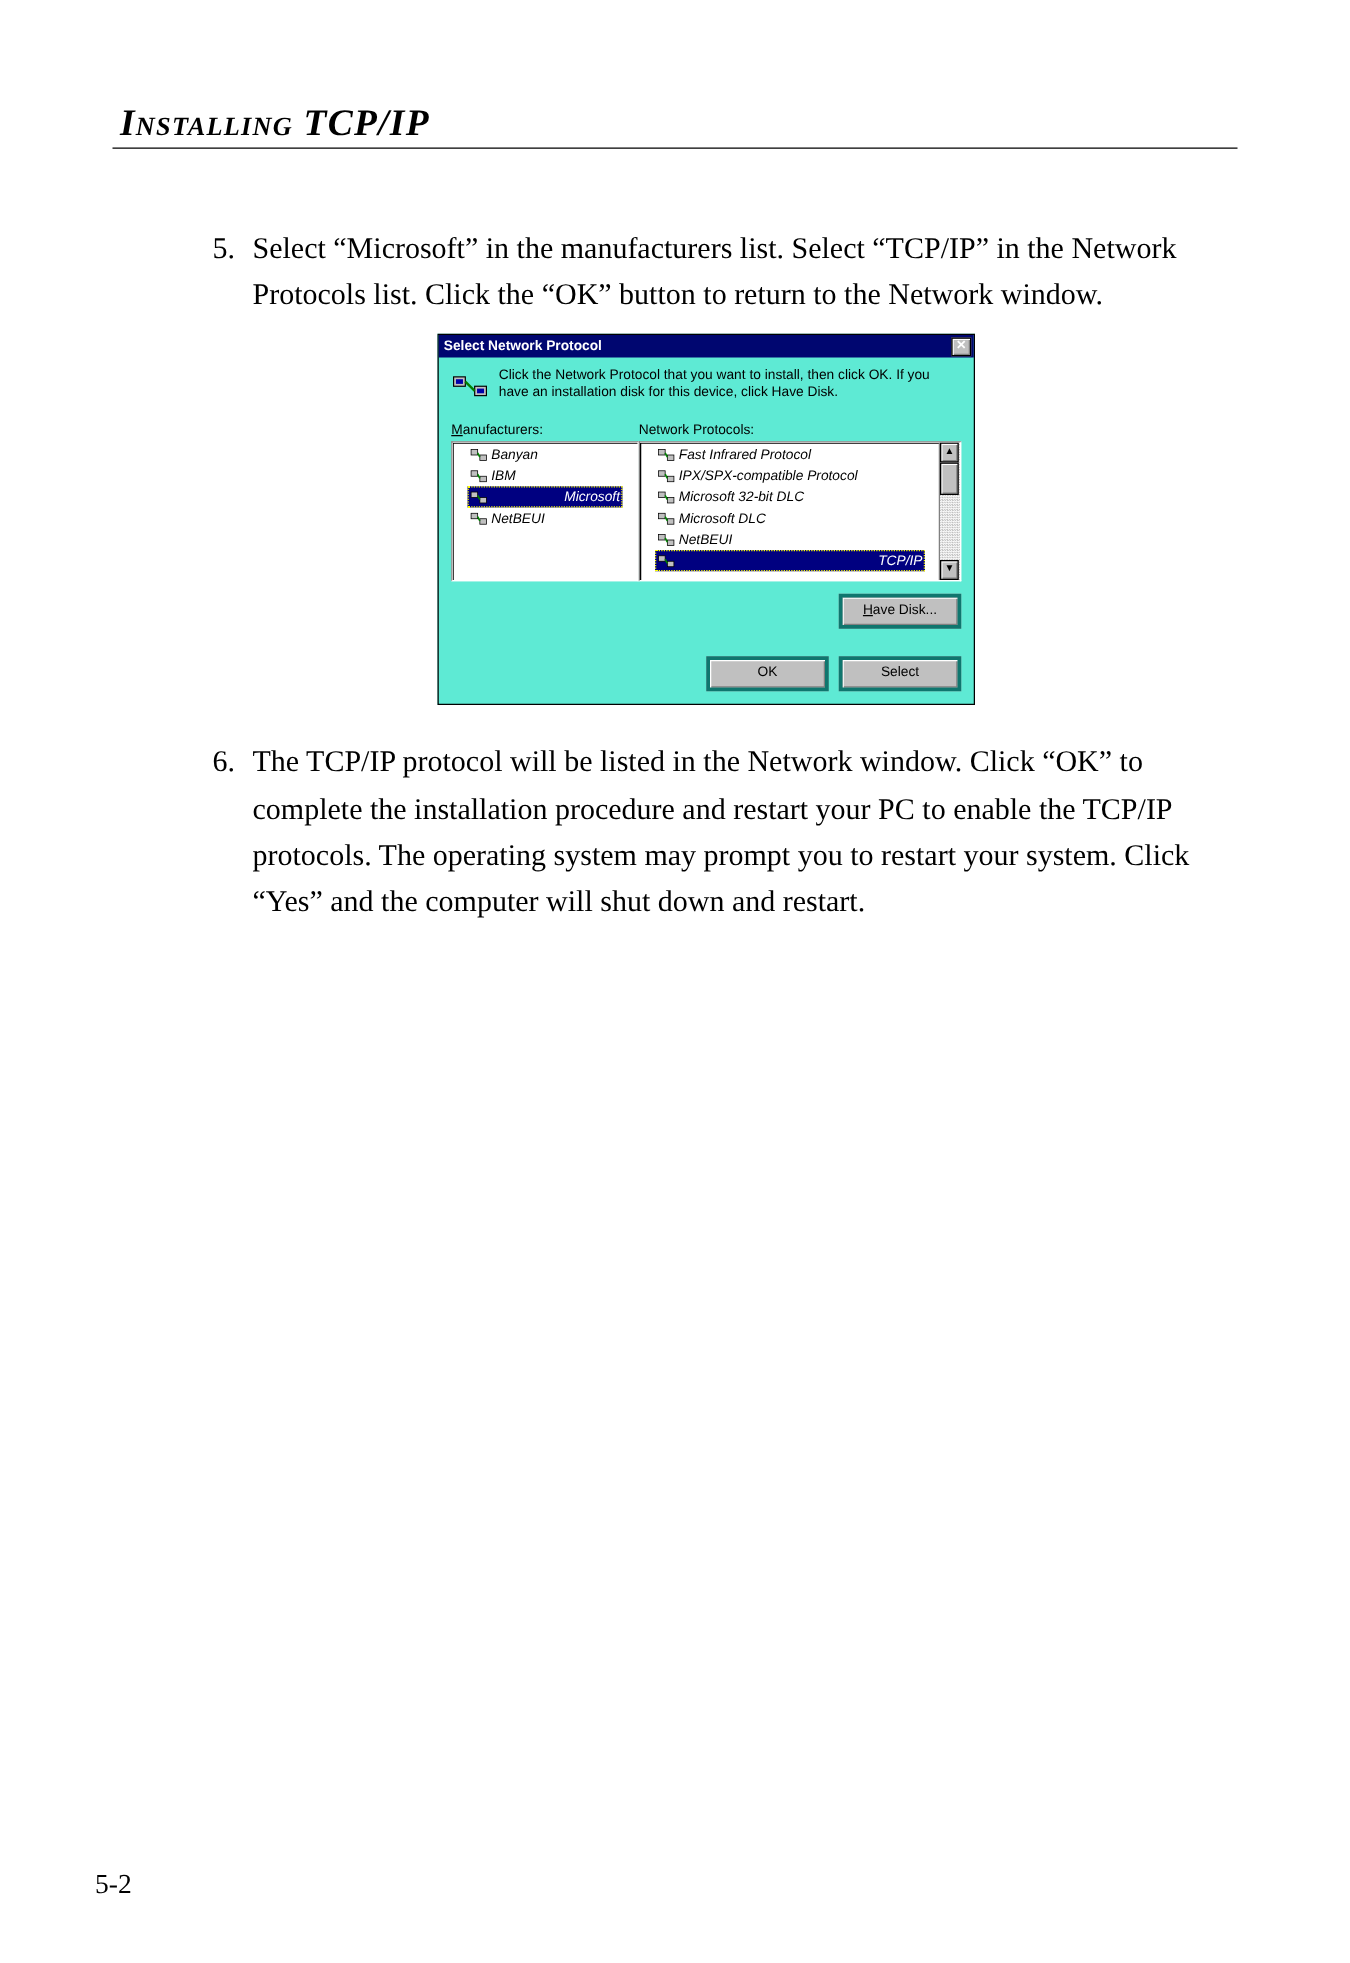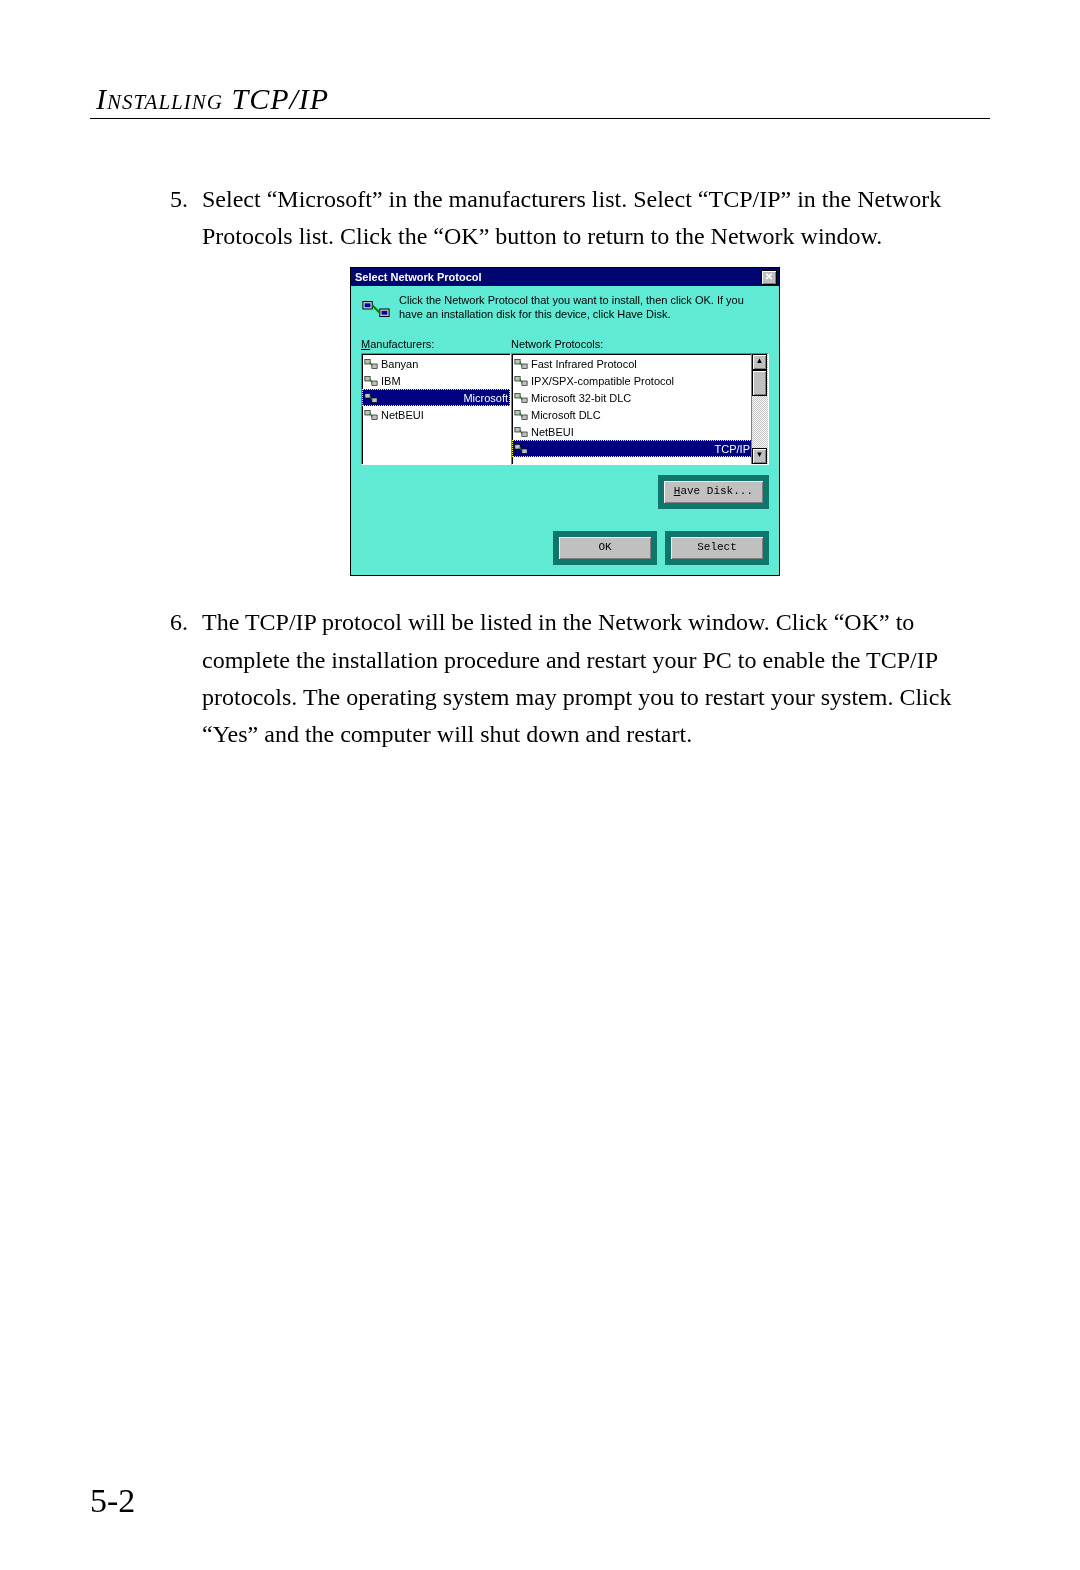--- a/index.html
+++ b/index.html
@@ -17,20 +17,21 @@
     height: 1570px;
     box-sizing: border-box;
     padding: 70px 90px 60px 90px;
   }
   .heading {
     font-variant: small-caps;
     font-style: italic;
     font-size: 30px;
     letter-spacing: 1px;
     margin: 12px 0 0 6px;
+    font-weight: bold;
   }
   .rule {
     border: none;
     border-top: 1px solid #000;
     margin: 2px 0 62px 0;
   }
   .content {
     margin-left: 60px;
     margin-right: 10px;
   }
@@ -115,21 +116,22 @@
     background: #fff;
     border-top: 1px solid #808080;
     border-left: 1px solid #808080;
     border-right: 1px solid #fff;
     border-bottom: 1px solid #fff;
     box-shadow: inset 1px 1px 0 #000;
     overflow: hidden;
     position: relative;
   }
   .lb-inner {
-    padding: 1px 0;
+    padding: 1px 12px;
+    font-style: italic;
   }
   .lb-item {
     display: flex;
     align-items: center;
     height: 17px;
     padding: 0 2px;
     gap: 3px;
     white-space: nowrap;
   }
   .lb-item.sel {
@@ -179,33 +181,33 @@
     display: flex;
     justify-content: flex-end;
     gap: 8px;
     margin-top: 22px;
   }
   .w95btn {
     min-width: 72px;
     height: 22px;
     padding: 0 10px;
     background: #c0c0c0;
-    border: 6px solid #0f766e;
+    border: 3px solid #0f766e;
     box-shadow: inset 1px 1px 0 #fff, inset -1px -1px 0 #808080;
-    font-family: Liberation Mono, monospace;
+    font-family: Liberation Sans, sans-serif;
     font-size: 11px;
     text-align: center;
     line-height: 20px;
   }
   .w95btn .ul { text-decoration: underline; }
   .page-num {
     position: absolute;
-    left: 90px;
+    left: 76px;
     bottom: 50px;
-    font-size: 34px;
+    font-size: 22px;
   }
 </style>
 </head>
 <body>
 
 <div class="page">
 
   <div class="heading">Installing TCP/IP</div>
   <hr class="rule">
 

